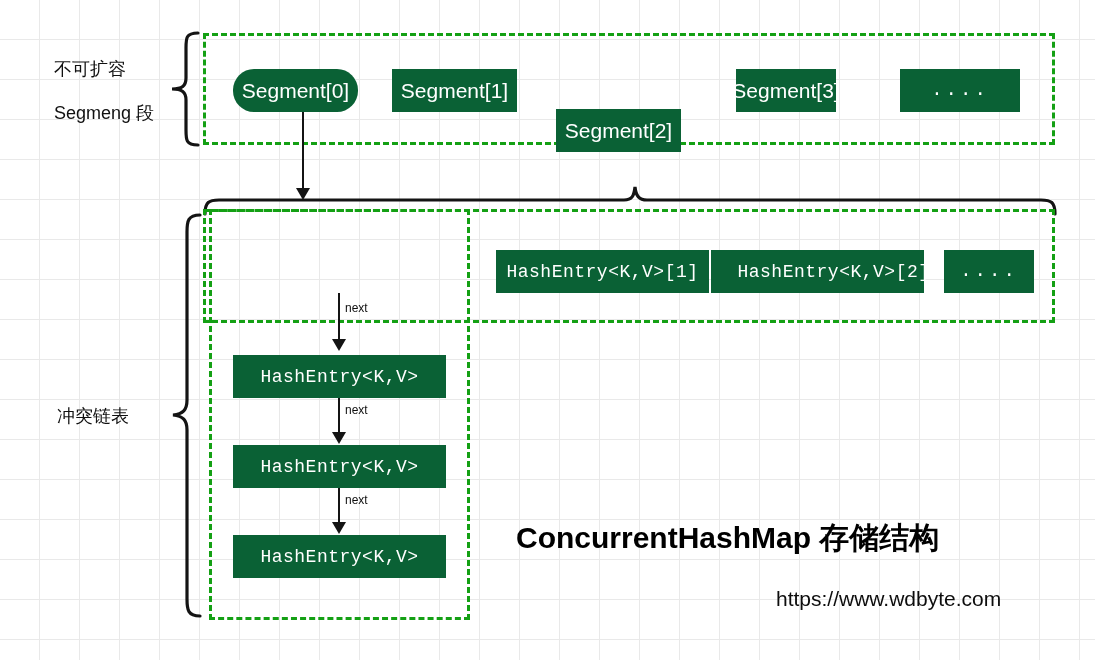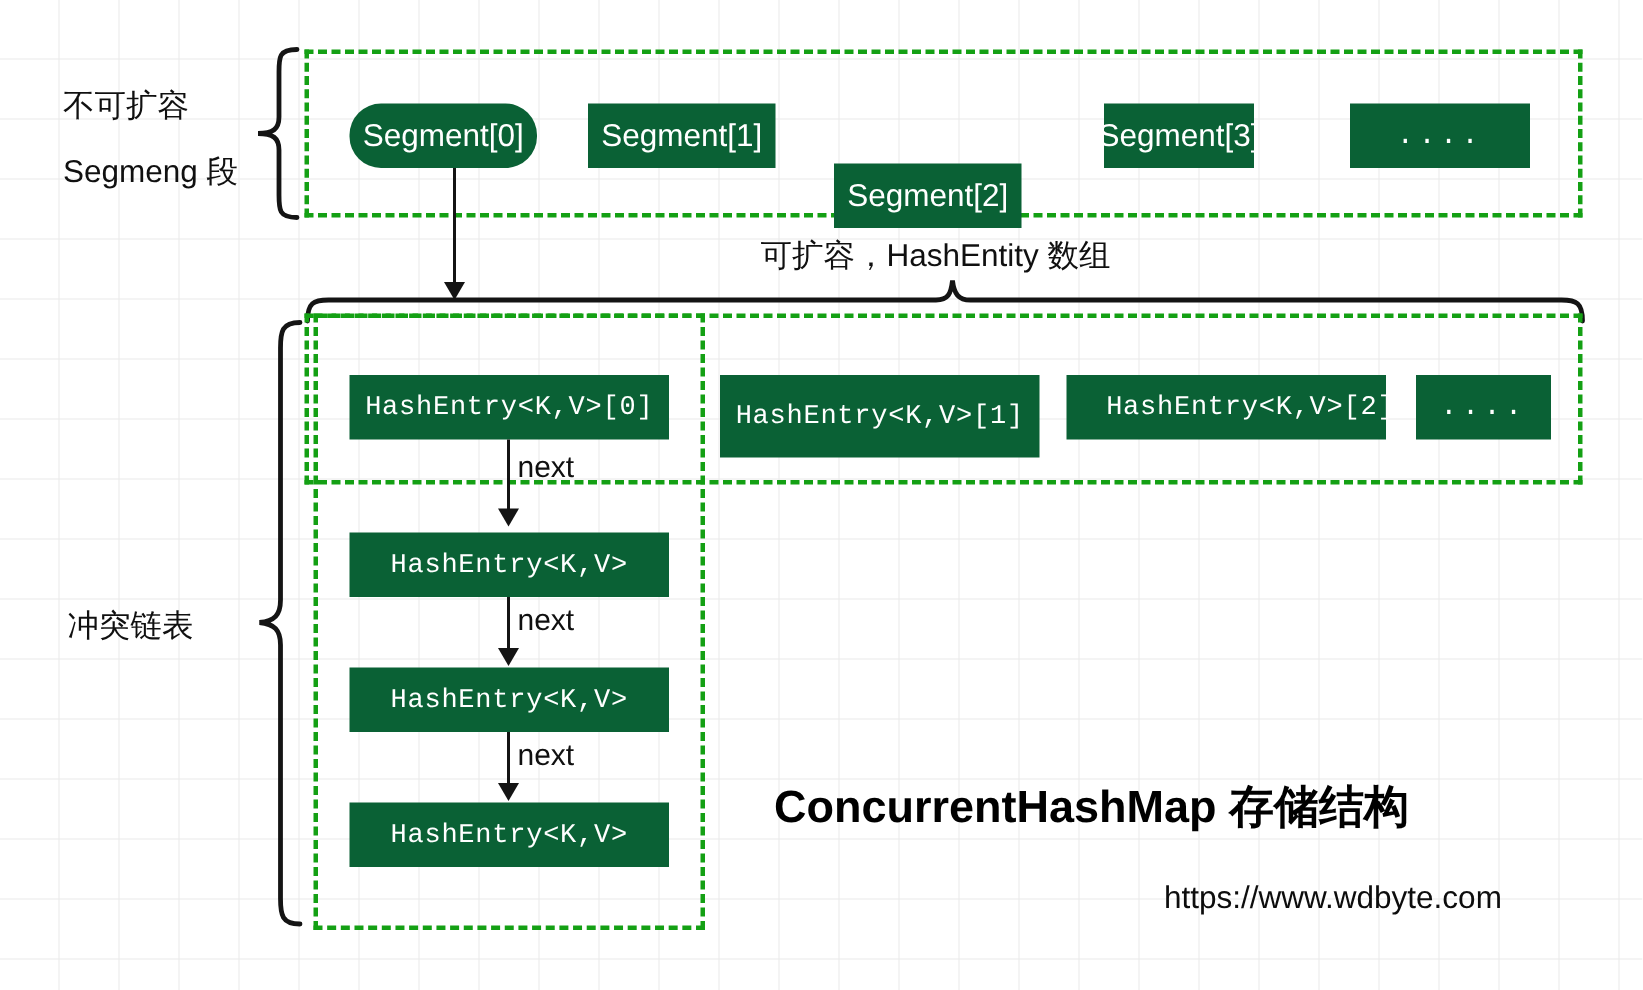--- a/index.html
+++ b/index.html
@@ -74,22 +74,22 @@
     border-top: 12px solid #141414;
   }
 
   
   .label {
     position: absolute;
     color: #101010;
     white-space: nowrap;
     line-height: 1;
   }
-  .cn-label { font-size: 21px; font-family: "Liberation Sans", sans-serif; }
-  .next-label { font-size: 20px; font-family: "Liberation Sans", sans-serif; }
+  .cn-label { font-size: 18px; font-family: "Liberation Sans", sans-serif; margin-left: 12px; }
+  .next-label { font-size: 12px; font-family: "Liberation Sans", sans-serif; }
   .title {
     position: absolute;
     font-size: 30px;
     font-weight: bold;
     color: #000000;
     white-space: nowrap;
     font-family: "Liberation Sans", sans-serif;
   }
   .url {
     position: absolute;
@@ -117,32 +117,30 @@
 
   <div class="node seg" style="left:233px; top:69px; width:125px; height:43px;border-radius:21px;">Segment[0]</div>
   <div class="node seg" style="left:392px; top:69px; width:125px; height:43px;">Segment[1]</div>
   <div class="node seg" style="left:556px; top:69px; width:125px; height:43px;margin-top:40px;">Segment[2]</div>
   <div class="node seg" style="left:736px; top:69px; width:100px; height:43px;">Segment[3]</div>
   <div class="node dots" style="left:900px; top:69px; width:120px; height:43px;">....</div>
 
   <div class="vline" style="left:302px; top:112px; height:80px;"></div>
   <div class="arrowhead" style="left:296px; top:188px;"></div>
 
-  <div class="label cn-label" style="left:507px; top:160px;">可扩容，HashEntity 数组</div>
 
   <svg class="brace-svg" style="left:203px; top:186px;" width="854" height="30">
     <path d="M2 28 C2 16, 6 14, 16 14 L421 14 C429 14, 431 10, 432 1 C433 10, 436 14, 444 14 L838 14 C848 14, 852 16, 852 28" fill="none" stroke="#141414" stroke-width="3.2" stroke-linecap="round"></path>
   </svg>
 
   <div class="dashbox" style="left:203px; top:209px; width:852px; height:114px;"></div>
 
   <div class="dashbox" style="left:209px; top:209px; width:261px; height:411px;"></div>
 
-  <div class="node entry" style="left:233px; top:250px; width:213px; height:43px;">HashEntry&lt;K,V&gt;[0]</div>
-  <div class="node entry" style="left:480px; top:250px; width:213px; height:55px;">HashEntry&lt;K,V&gt;[1]</div>
+  <div class="node entry" style="left:496px; top:250px; width:213px; height:43px;">HashEntry&lt;K,V&gt;[1]</div>
   <div class="node entry" style="left:711px; top:250px; width:213px; height:43px;padding-left:32px;">HashEntry&lt;K,V&gt;[2]</div>
   <div class="node dots" style="left:944px; top:250px; width:90px; height:43px;">....</div>
 
   <div class="label cn-label" style="left:45px; top:407px;">冲突链表</div>
 
   <svg class="brace-svg" style="left:170px; top:212px;" width="34" height="410">
     <path d="M30 3 C 18 3, 17 9, 17 20 L17 188 C17 198, 13 202, 3 203 C13 204, 17 208, 17 218 L17 387 C17 398, 18 404, 30 404" fill="none" stroke="#141414" stroke-width="3.2" stroke-linecap="round"></path>
   </svg>
 
   <div class="vline" style="left:338px; top:293px; height:50px;"></div>

